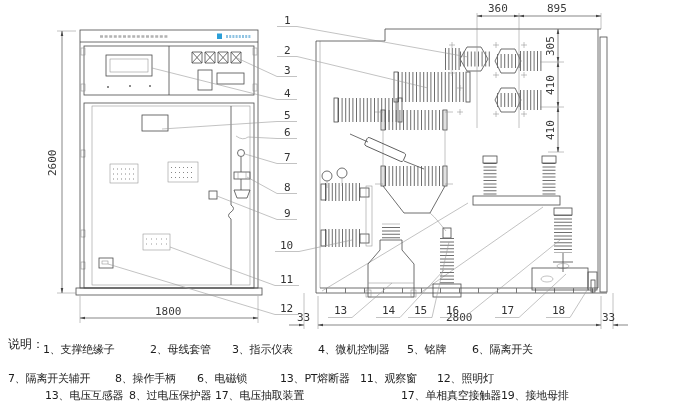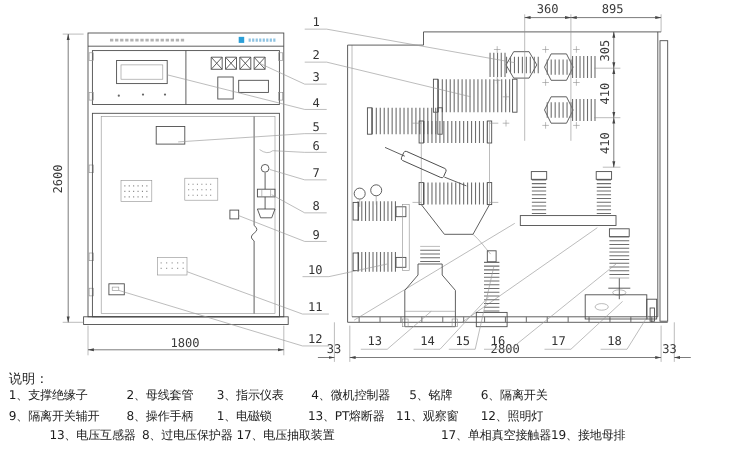--- a/index.html
+++ b/index.html
@@ -11,21 +11,21 @@
   svg text{font-family:"DejaVu Sans Mono","DejaVu Sans",monospace;font-size:11px;fill:#3a3a3a;}
   svg text.co{font-size:11px;fill:#333;}
   .ln{stroke:#4a4a4a;stroke-width:0.8;fill:none;}
   .lt{stroke:#8f8f8f;stroke-width:0.55;fill:none;}
   .ld{stroke:#9a9a9a;stroke-width:0.6;fill:none;}
   .dim{stroke:#555;stroke-width:0.7;fill:none;}
   .comb{stroke:#6e6e6e;fill:none;}
   .legend{position:absolute;left:0;top:332px;width:627px;height:82px;font-size:11px;}
   .legend .title{position:absolute;left:8px;top:4px;font-size:12px;}
   .li{position:absolute;white-space:nowrap;letter-spacing:-0.2px;}
-  .r1{top:20px;} .r2{top:39px;} .r3{top:56px;margin-left:37px;}
+  .r1{top:10px;margin-left:35px;} .r2{top:39px;} .r3{top:56px;margin-left:37px;}
 </style>
 </head>
 <body>
 
 <div class="sheet">
 
 <svg width="682" height="332" viewBox="0 0 682 332">
   <defs>
     <marker id="m" viewBox="0 0 10 10" refX="9.5" refY="5" markerWidth="8" markerHeight="8" orient="auto-start-reverse">
       <path d="M0,2.6 L10,5 L0,7.4 z" fill="#444"></path>
@@ -290,23 +290,23 @@
 </svg>
 
 <div class="legend">
   <div class="title">说明：</div>
   <span class="li r1" style="left:8px">1、支撑绝缘子</span>
   <span class="li r1" style="left:115px">2、母线套管</span>
   <span class="li r1" style="left:197px">3、指示仪表</span>
   <span class="li r1" style="left:283px">4、微机控制器</span>
   <span class="li r1" style="left:372px">5、铭牌</span>
   <span class="li r1" style="left:437px">6、隔离开关</span>
-  <span class="li r2" style="left:8px">9、隔离开关辅开</span>
+  <span class="li r2" style="left:8px">7、隔离开关辅开</span>
   <span class="li r2" style="left:115px">8、操作手柄</span>
-  <span class="li r2" style="left:197px">1、电磁锁</span>
+  <span class="li r2" style="left:197px">6、电磁锁</span>
   <span class="li r2" style="left:280px">13、PT熔断器</span>
   <span class="li r2" style="left:360px">11、观察窗</span>
   <span class="li r2" style="left:437px">12、照明灯</span>
   <span class="li r3" style="left:8px">13、电压互感器</span>
   <span class="li r3" style="left:92px">8、过电压保护器</span>
   <span class="li r3" style="left:178px">17、电压抽取装置</span>
   <span class="li r3" style="left:364px">17、单相真空接触器</span>
   <span class="li r3" style="left:464px">19、接地母排</span>
 </div>
 

